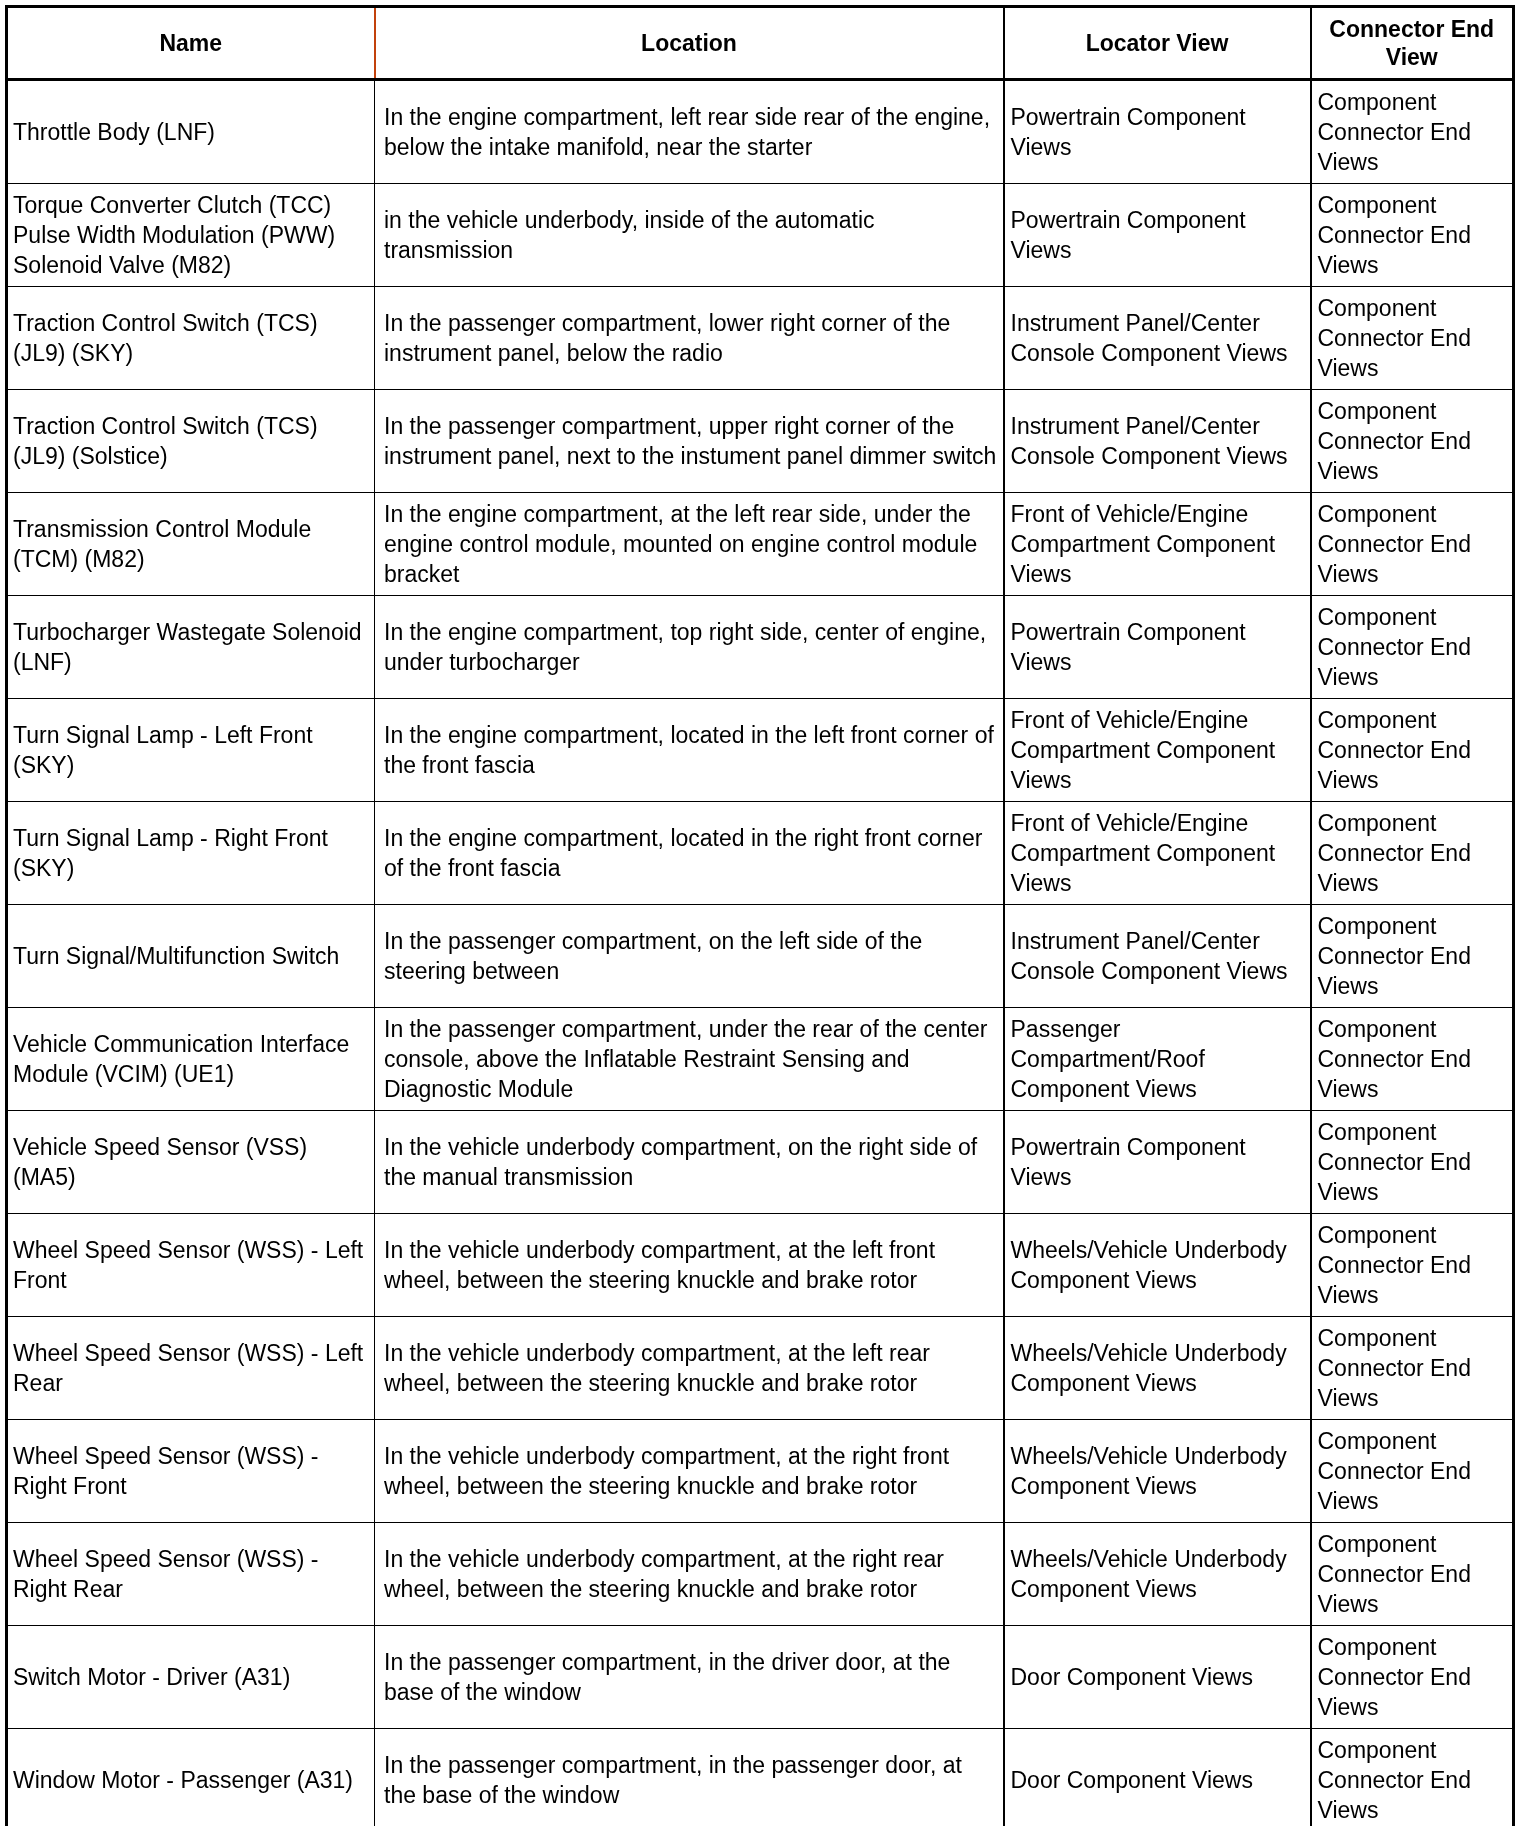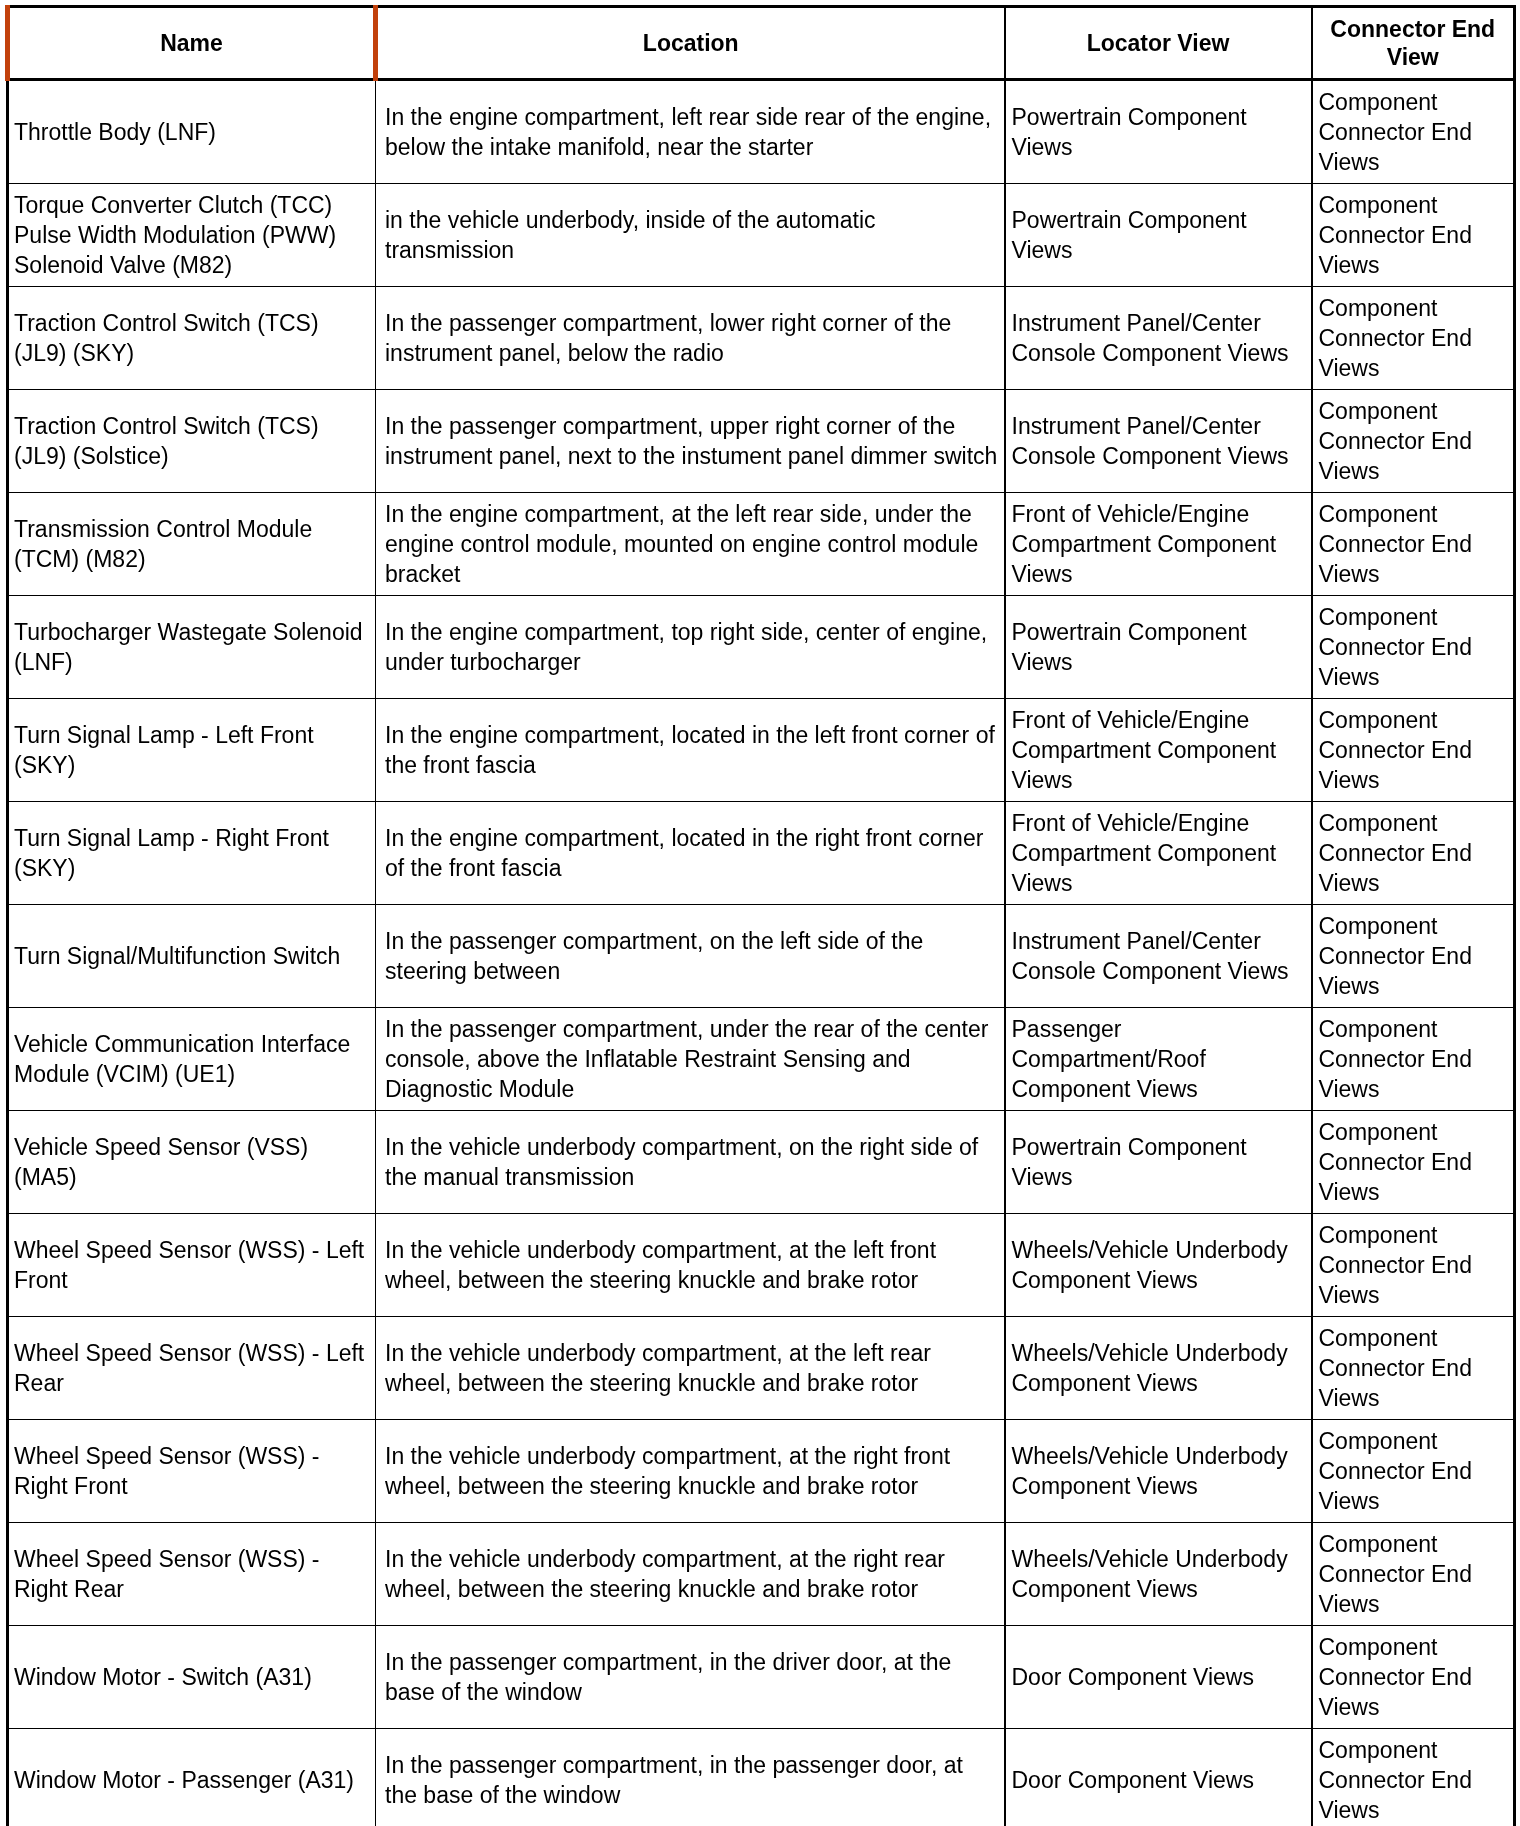--- a/index.html
+++ b/index.html
@@ -10,21 +10,21 @@
     width: 1507px; border-collapse: collapse; table-layout: fixed;
     border: 3px solid #000;
   }
   table.comp col.c1 { width: 368px; }
   table.comp col.c2 { width: 629px; }
   table.comp col.c3 { width: 307px; }
   table.comp col.c4 { width: 203px; }
   table.comp th {
     height: 70px; font-weight: bold; font-size: 23px; line-height: 28px;
     text-align: center; vertical-align: middle;
-    border-left: 5px solid #c2410c; border-right: 1px solid #000;
+    border-left: 2px solid #c2410c; border-right: 1px solid #000;
     border-bottom: 3px solid #000; padding: 0 4px;
   }
   table.comp th.c3, table.comp th.c4 { border-left: 2px solid #000; }
   table.comp td {
     height: 102px; font-size: 23px; line-height: 30px;
     vertical-align: middle; text-align: left;
     padding: 0 4px 0 4px;
     border: 1px solid #000;
   }
   table.comp td.c3, table.comp td.c4 { border-left: 2px solid #000; padding-left: 6px; }
@@ -257,21 +257,21 @@
         </td>
         <td class="c3">
           <span class="cell-text">Wheels/Vehicle Underbody Component Views</span>
         </td>
         <td class="c4">
           <span class="cell-text">Component Connector End Views</span>
         </td>
       </tr>
       <tr class="row">
         <td class="c1">
-          <span class="cell-text">Window Motor - Switch (A31)</span>
+          <span class="cell-text">Switch Motor - Driver (A31)</span>
         </td>
         <td class="c2">
           <span class="cell-text">In the passenger compartment, in the driver door, at the base of the window</span>
         </td>
         <td class="c3">
           <span class="cell-text">Door Component Views</span>
         </td>
         <td class="c4">
           <span class="cell-text">Component Connector End Views</span>
         </td>

